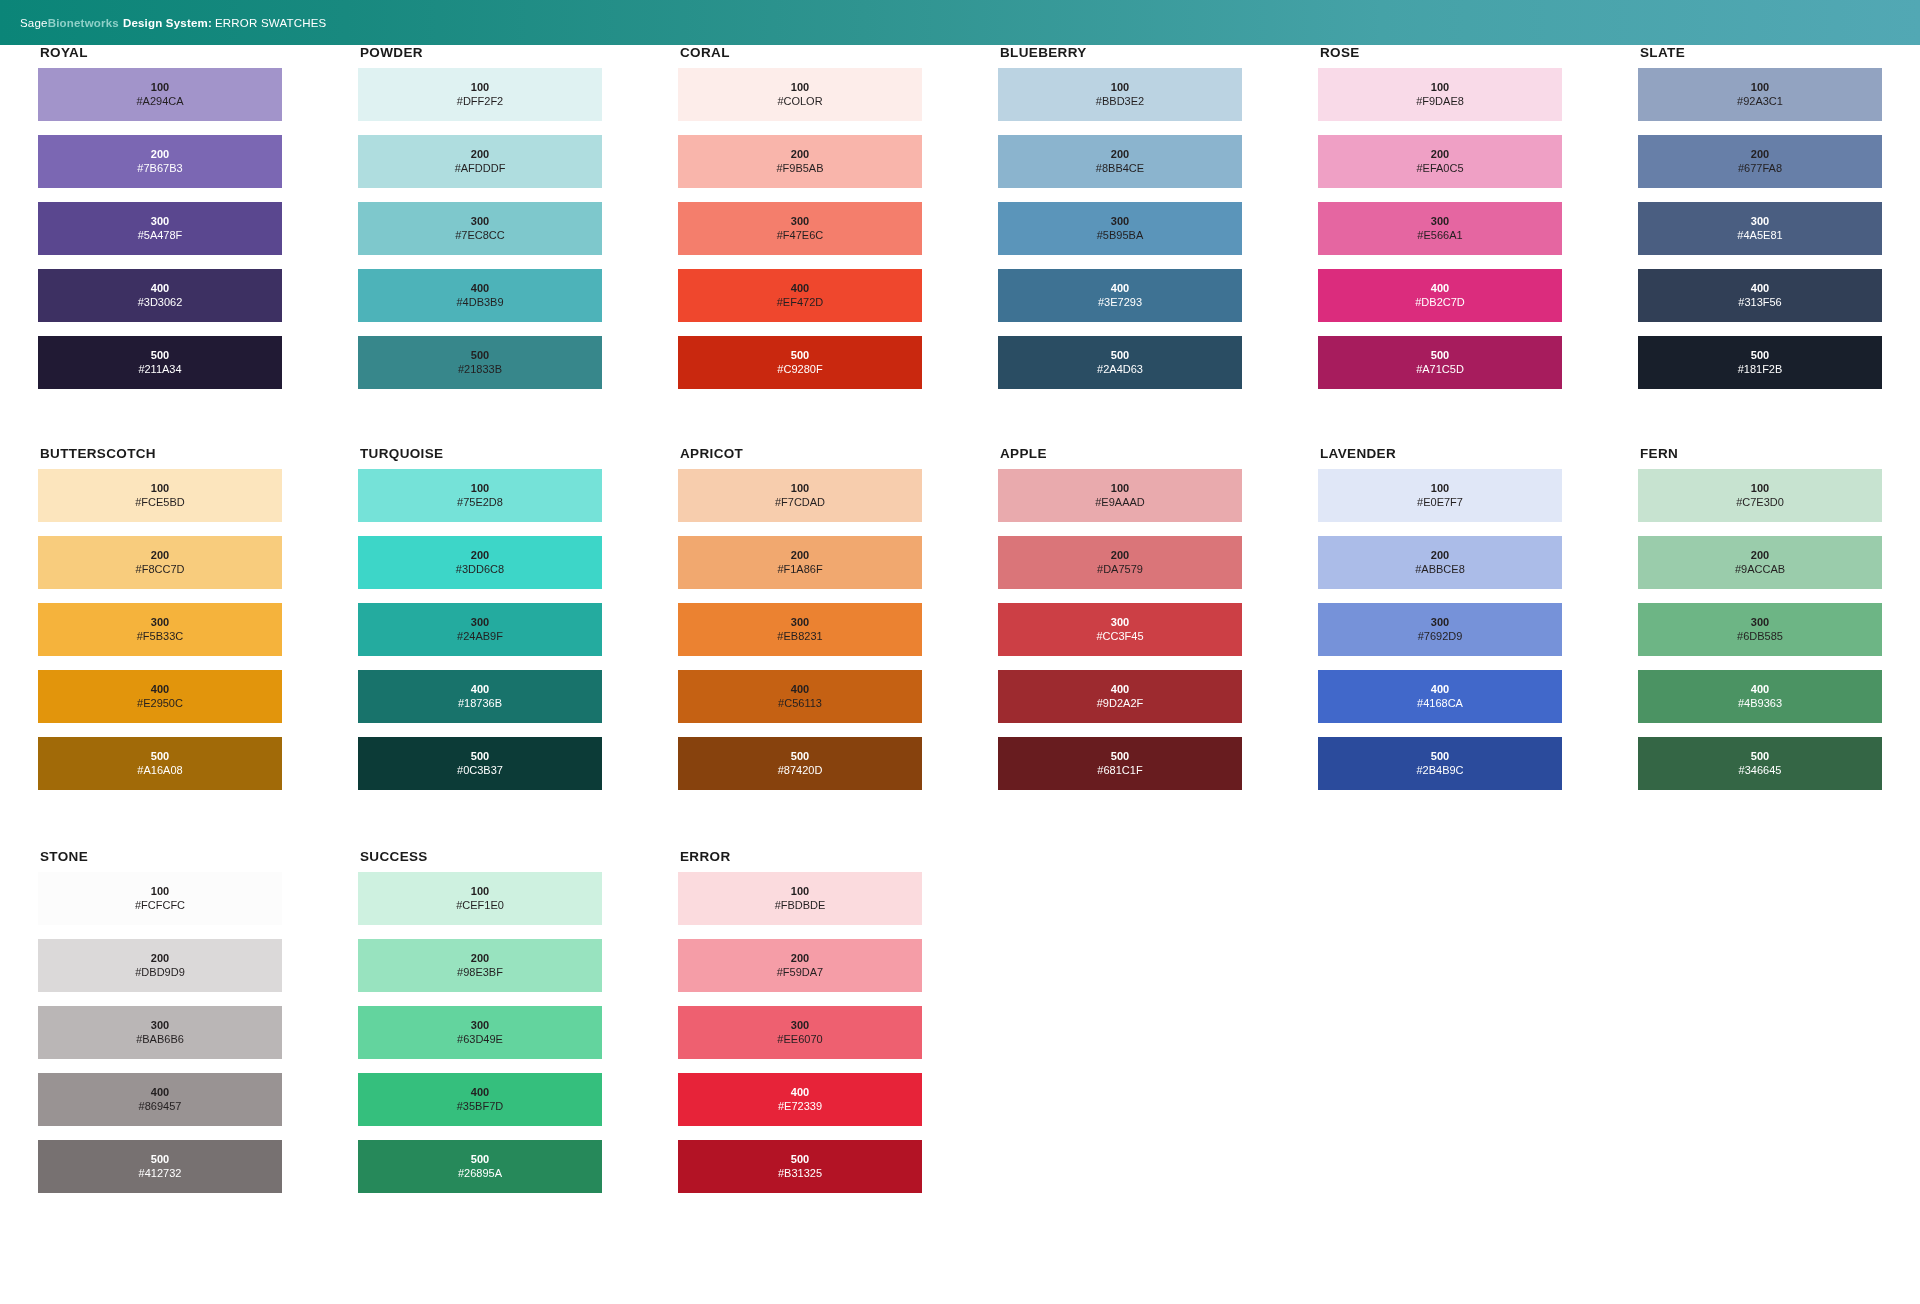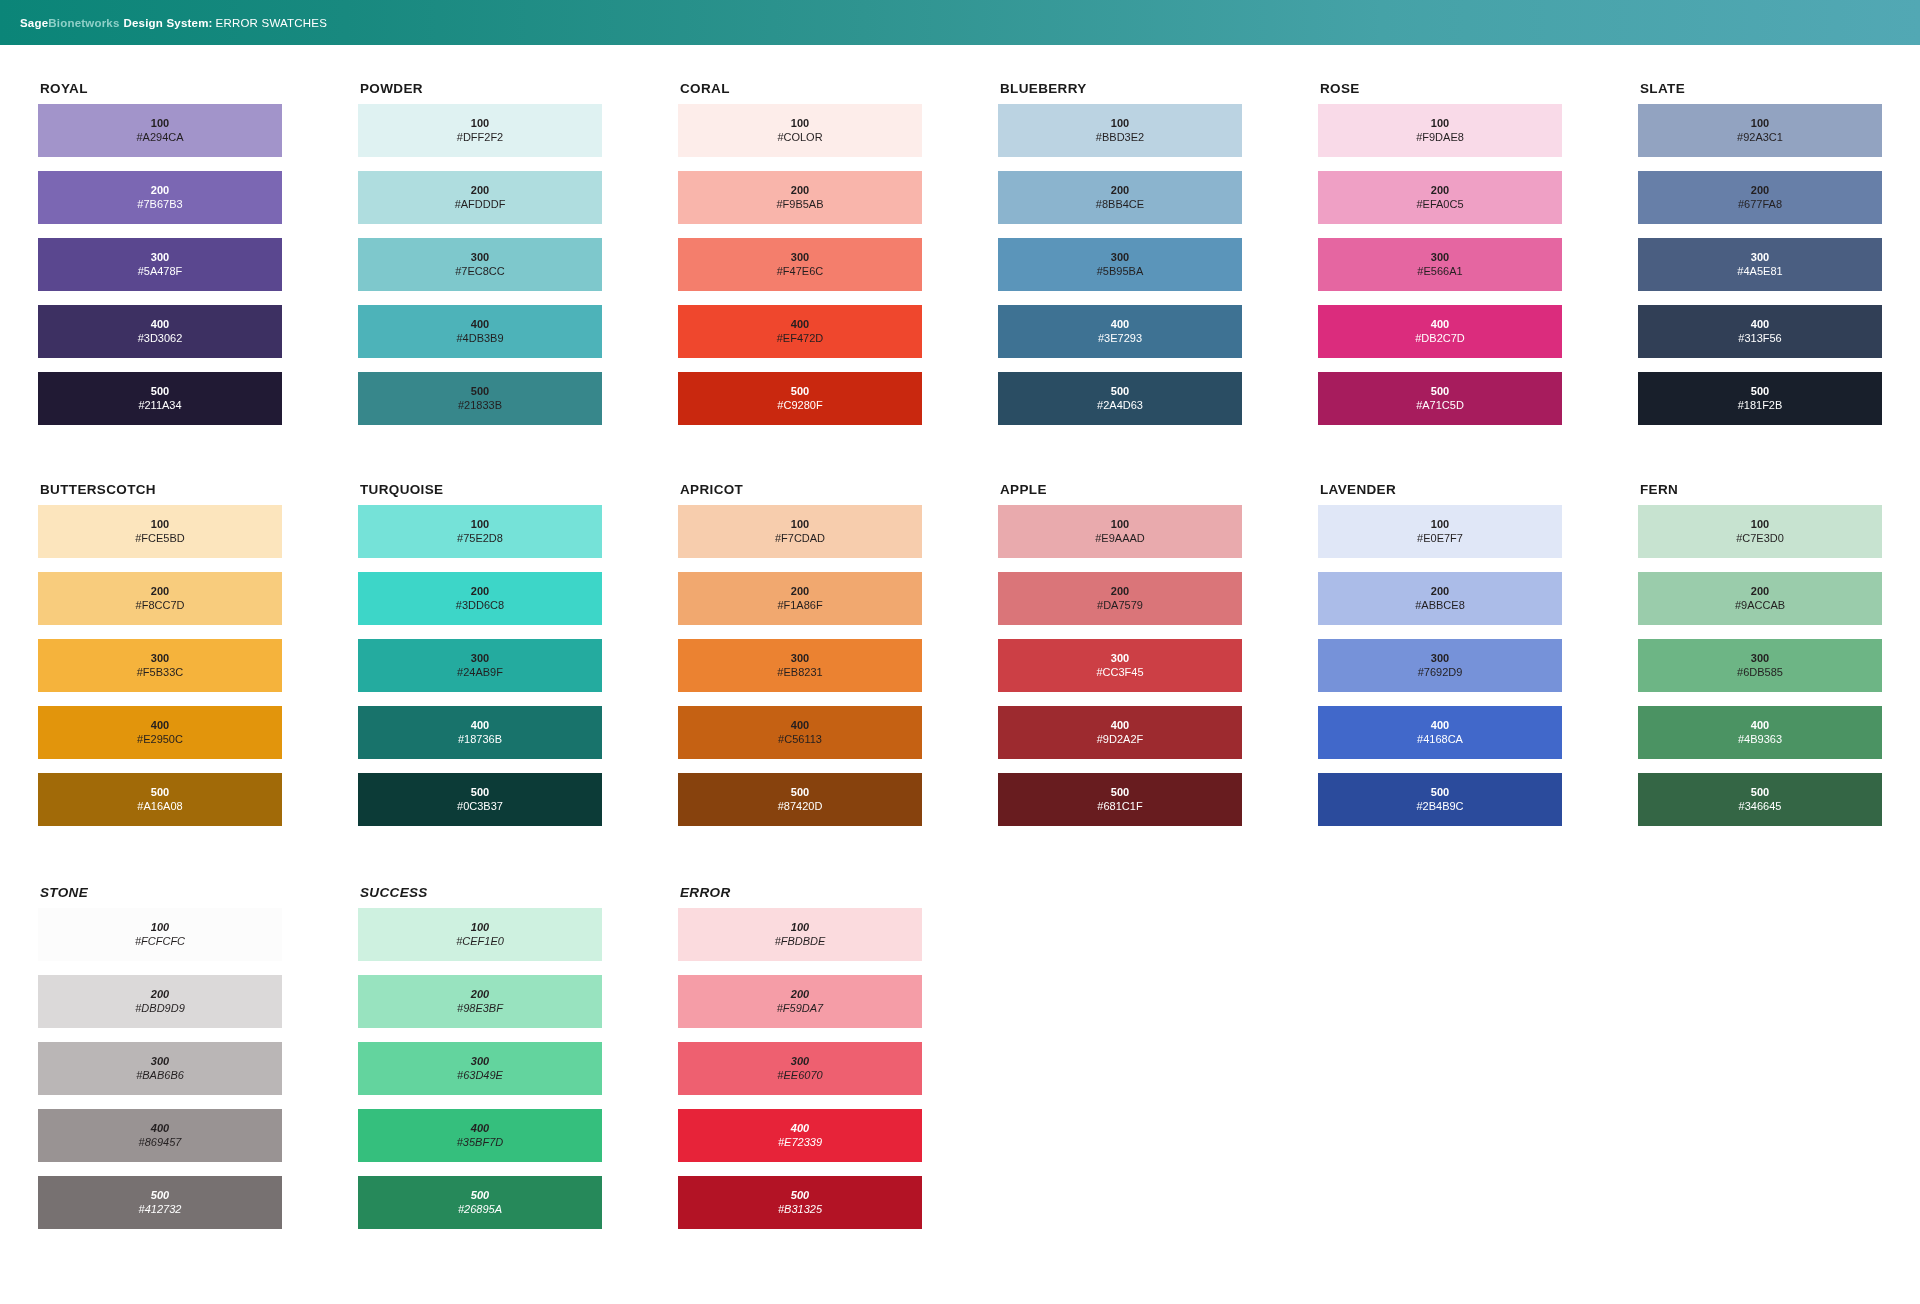--- a/index.html
+++ b/index.html
@@ -24,37 +24,37 @@
     display: flex;
     align-items: center;
     padding-left: 20px;
   }
   .header-title {
     font-size: 11.5px;
     letter-spacing: 0.2px;
     color: #ffffff;
     white-space: nowrap;
   }
-  .ht-sage { font-weight: 700; color: #ffffff; margin-top: 41px; }
+  .ht-sage { font-weight: 400; color: #ffffff; margin-top: 41px; }
   .ht-bionetworks { font-weight: 700; color: #8fd0c8; }
   .ht-ds { font-weight: 700; color: #ffffff; padding-left: 4px; }
   .ht-page { font-weight: 400; color: #ffffff; padding-left: 3px; }
 
   
   .page {
     padding: 0 0 0 0;
   }
 
   .grid-block {
     display: flex;
     padding-left: 38px;
   }
-  .grid-block.row-1 { padding-top: 36px; }
+  .grid-block.row-1 { }
   .grid-block.row-2 { padding-top: 43px; }
-  .grid-block.row-3 { padding-top: 45px; font-style: italic; }
+  .grid-block.row-3 { padding-top: 45px; }
 
   .palette-col {
     width: 320px;
     flex: 0 0 320px;
   }
 
   .palette-title {
     font-size: 13.5px;
     font-weight: 700;
     letter-spacing: 0.35px;

